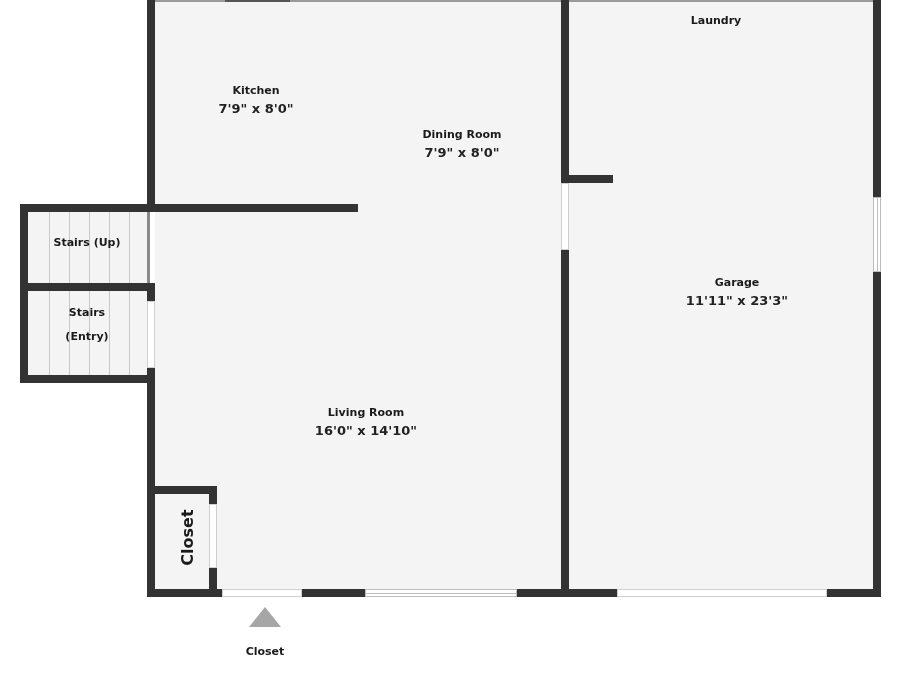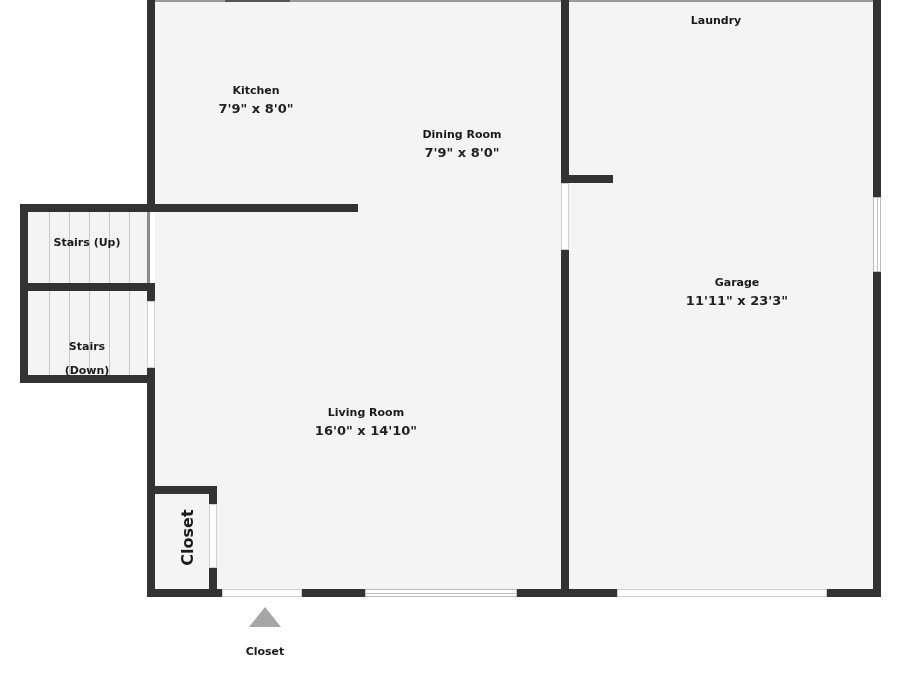--- a/index.html
+++ b/index.html
@@ -90,22 +90,22 @@
   <span class="name">Laundry</span>
 </div>
 <div class="label" style="left:720px;top:273px;margin-left:17px;">
   <span class="name">Garage</span>
   <span class="dim">11'11" x 23'3"</span>
 </div>
 <div class="label" style="left:87px;top:233px;text-align:right;">
   <span class="name">Stairs (Up)</span>
 </div>
 <div class="label" style="left:87px;top:301px;">
-  <span class="name" style="line-height:24px;margin-top:34px;">Stairs</span>
-  <span class="name" style="line-height:24px;">(Down)</span>
+  <span class="name" style="line-height:24px;">Stairs</span>
+  <span class="name" style="line-height:24px;">(Entry)</span>
 </div>
 <div class="label" style="left:366px;top:373px;margin-top:30px;">
   <span class="name">Living Room</span>
   <span class="dim">16'0" x 14'10"</span>
 </div>
 <div class="vlabel" style="left:158px;top:528px;width:58px;text-align:center;">Closet</div>
 
 <div class="arrow" style="left:249px;top:607px;"></div>
 <div class="label" style="left:265px;top:642px;">
   <span class="name">Closet</span>

